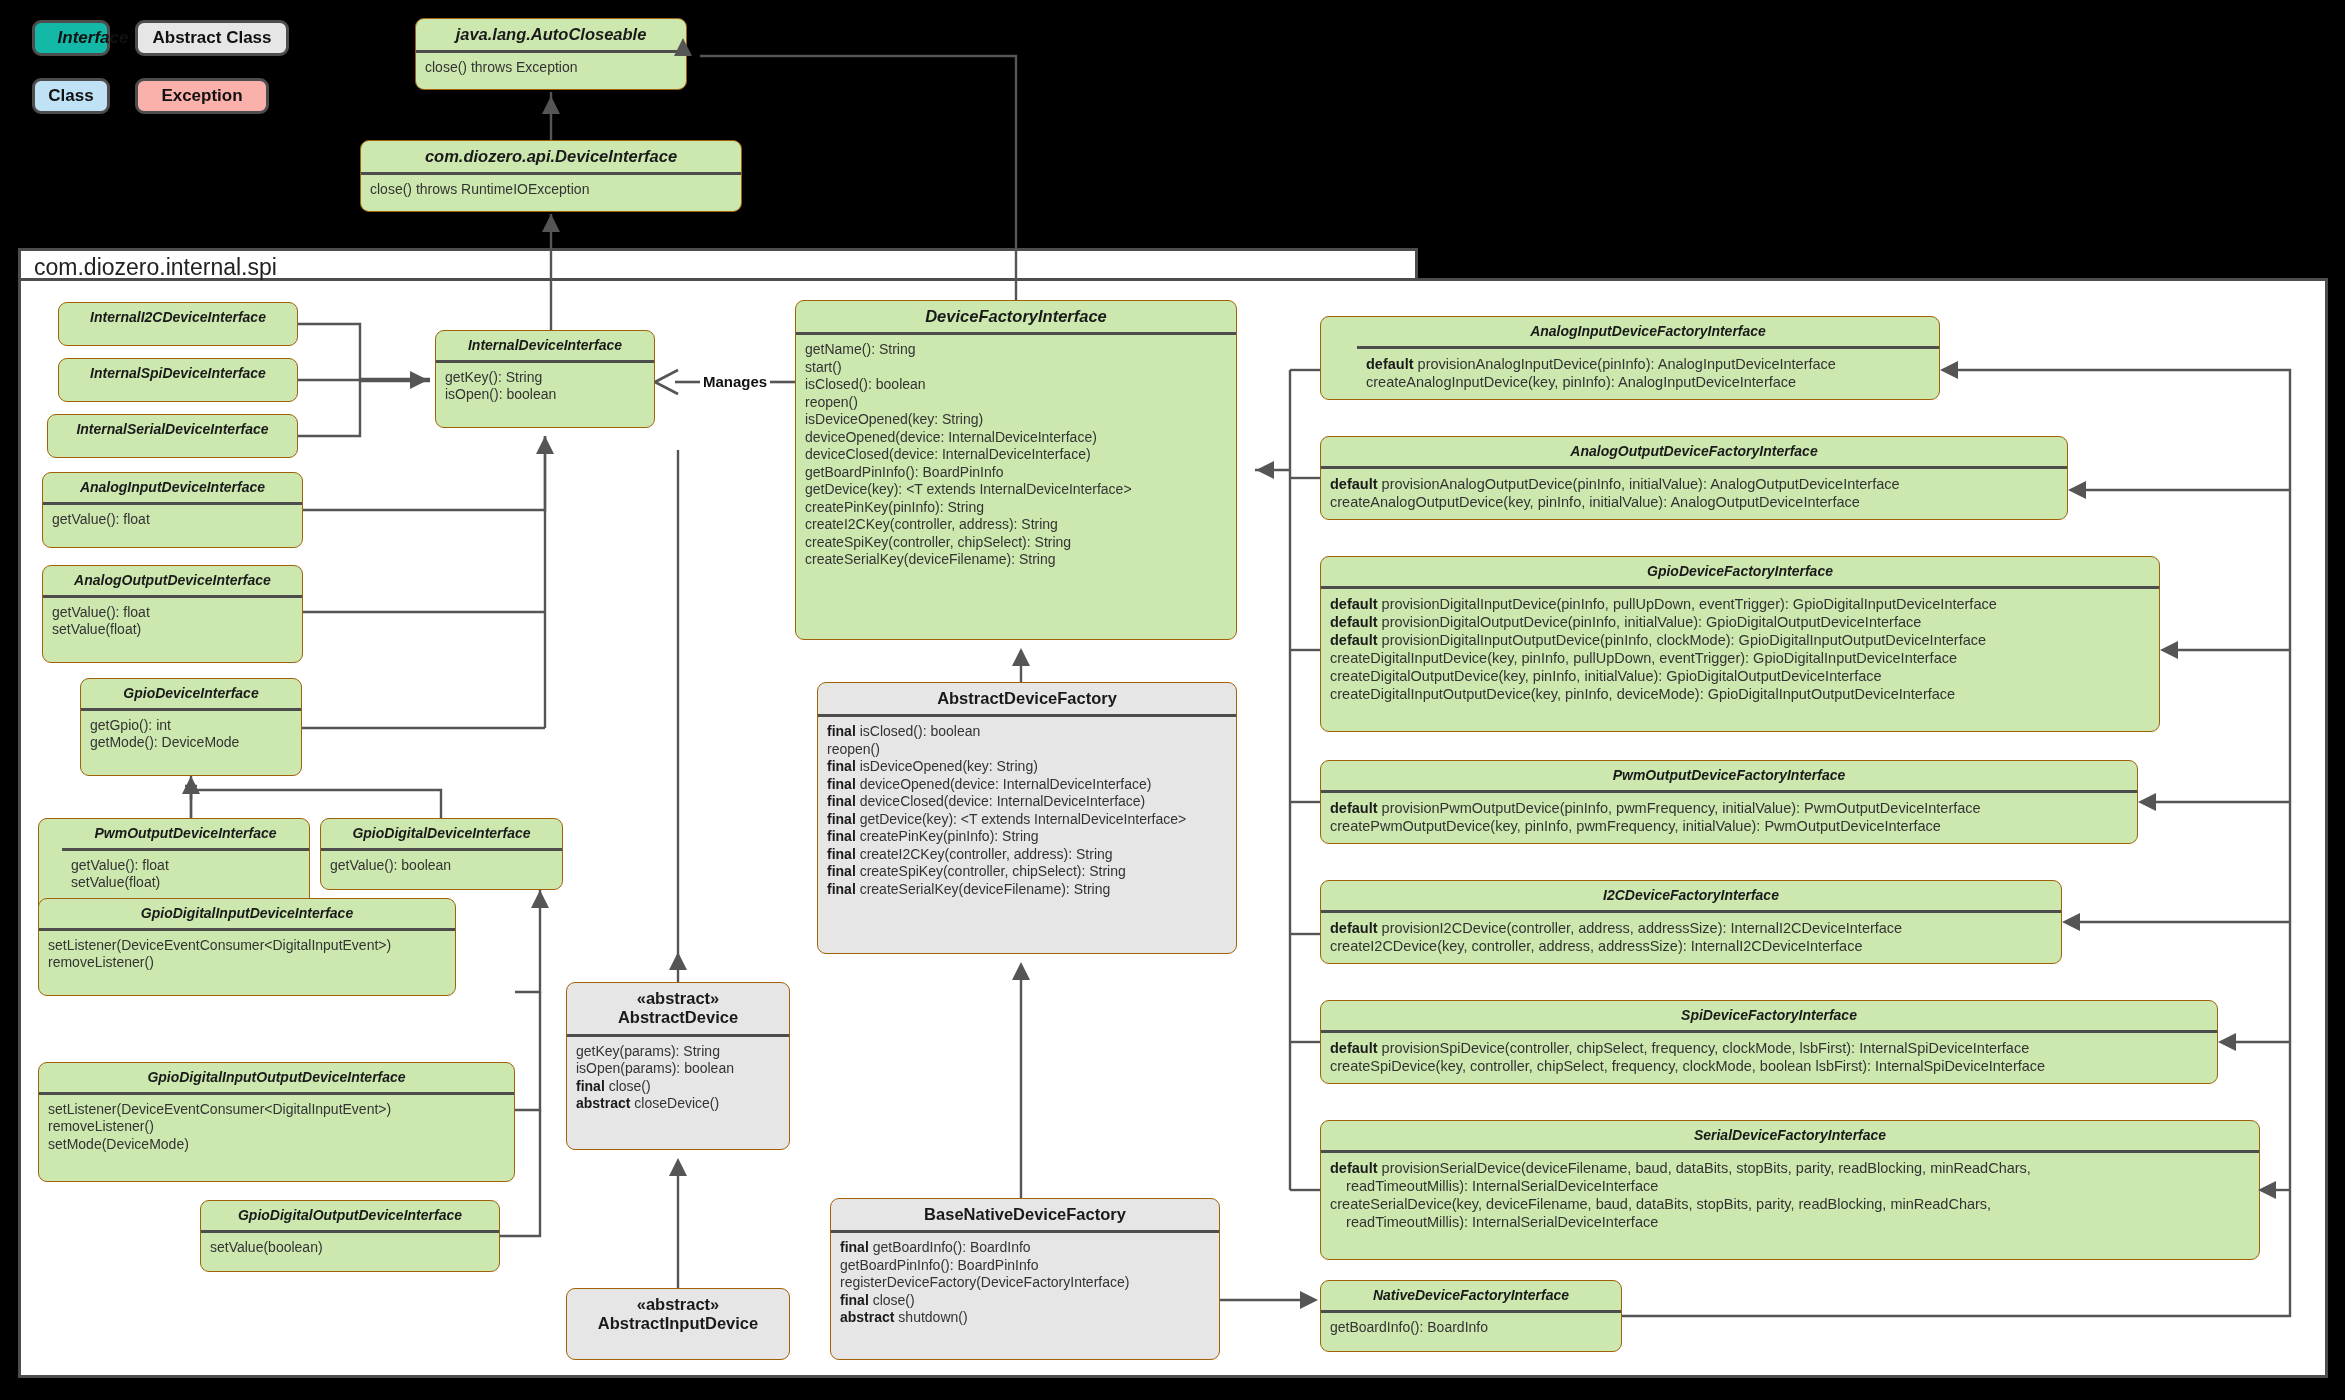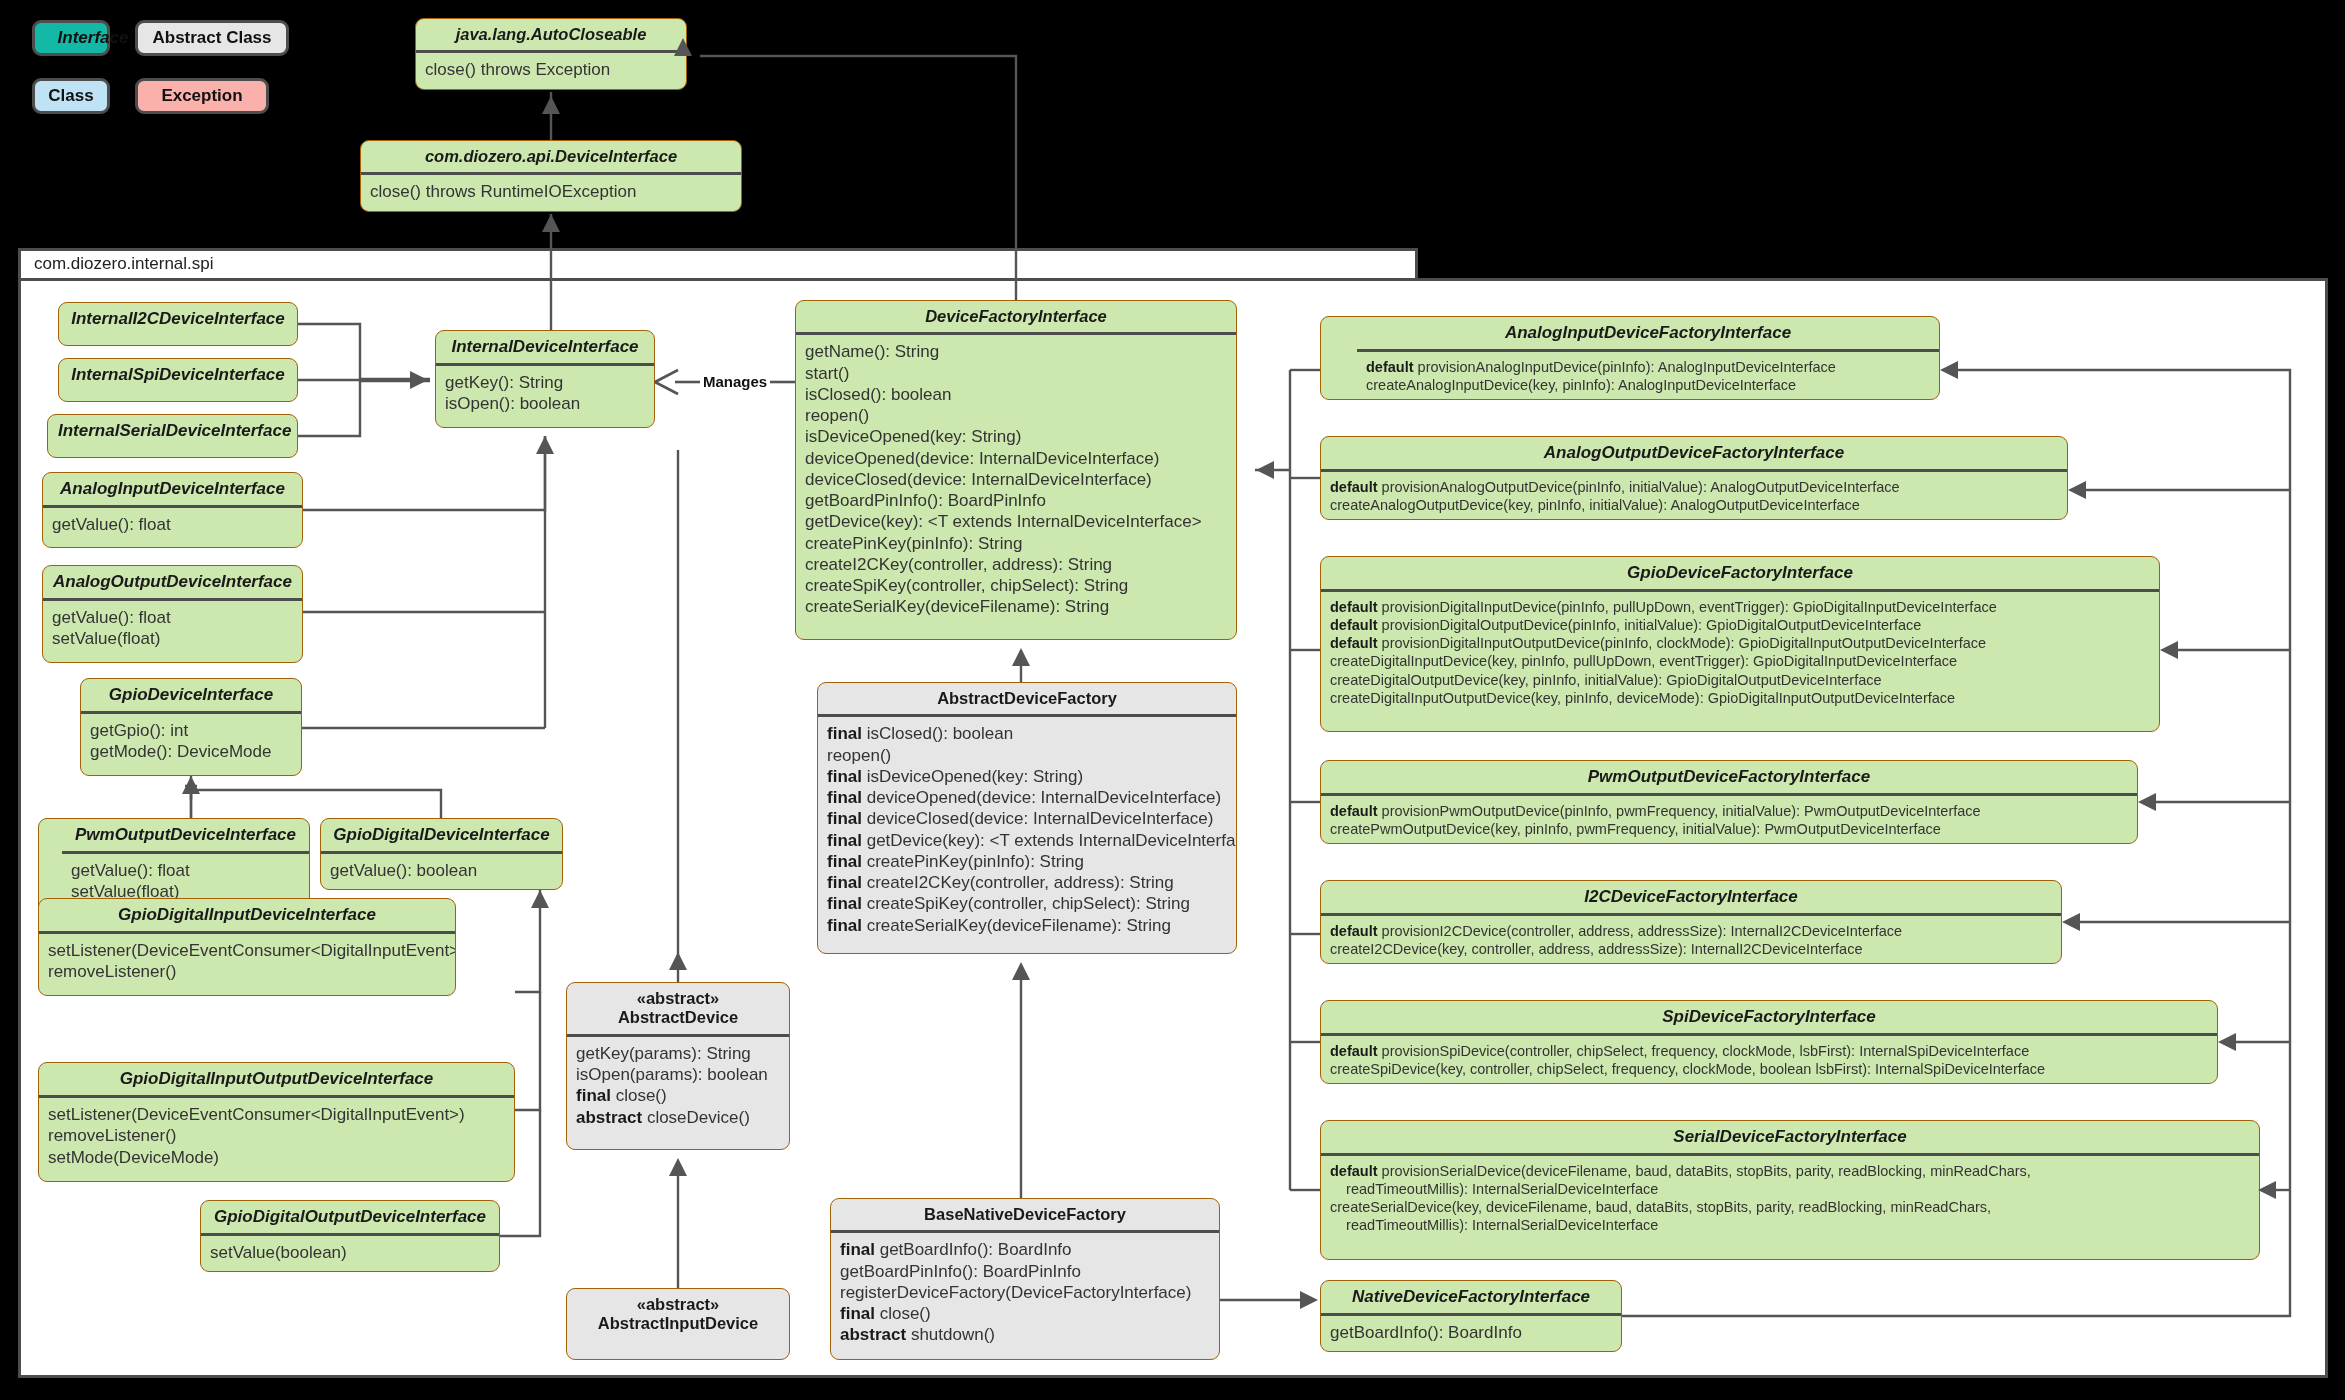--- a/index.html
+++ b/index.html
@@ -11,37 +11,37 @@
   .box{position:absolute;box-sizing:border-box;border:1px solid #a16207;border-radius:9px;
        background:#cde8af;overflow:hidden;}
   .box.grey{background:#e6e6e6;}
   .box .hdr{text-align:center;font-weight:bold;font-style:italic;color:#1a1a1a;
             padding:6px 10px 6px 10px;line-height:1.18;}
   .box.grey .hdr{font-style:normal;}
   .box .sep{height:3px;background:#4d4d4d;}
   .box .body{padding:6px 9px 7px 9px;color:#333;line-height:1.25;}
   .box .body div{white-space:pre;}
   .fs14{font-size:14.5px;}
-  .fs15{font-size:17px;}
+  .fs15{font-size:14px;}
   .fs16{font-size:16.5px;}
   b.kw{font-weight:bold;color:#1a1a1a;}
 
   
   .legend-box{position:absolute;box-sizing:border-box;border:3px solid #4d4d4d;border-radius:9px;
      display:flex;align-items:center;justify-content:center;font-weight:bold;font-size:17px;color:#111;}
   .legend-box.itf{background:#14b8a6;font-style:italic;padding-left:44px;}
   .legend-box.abs{background:#e6e6e6;}
   .legend-box.cls{background:#bfe2f5;}
   .legend-box.exc{background:#fab0ab;}
 
   
   .pkg{position:absolute;background:#fff;border:3px solid #4d4d4d;box-sizing:border-box;}
   .pkg-tab{position:absolute;background:#fff;border:3px solid #4d4d4d;box-sizing:border-box;
            border-bottom:none;}
-  .pkg-label{position:absolute;font-size:17px;color:#222;}
+  .pkg-label{position:absolute;font-size:23px;color:#222;}
   .manages{position:absolute;font-size:15px;font-weight:bold;color:#111;}
   svg.overlay{position:absolute;left:0;top:0;width:2345px;height:1400px;pointer-events:none;}
 </style>
 </head>
 <body>
 
 <div class="root">
 
   <div class="legend-box itf" style="left:32px;top:20px;width:78px;height:36px;">
     <span>Interface</span>

